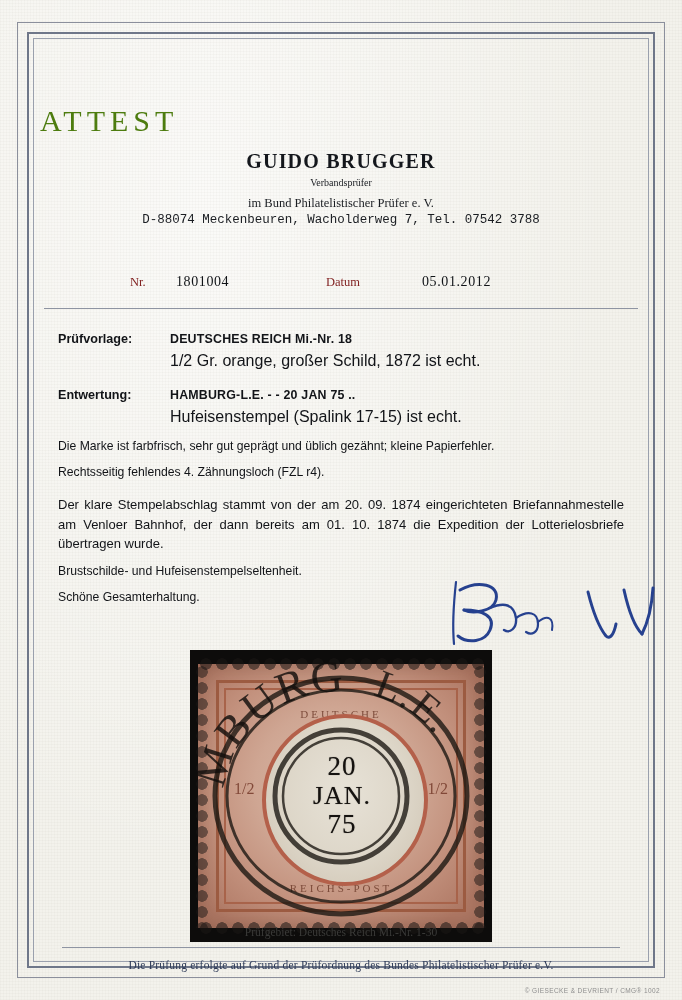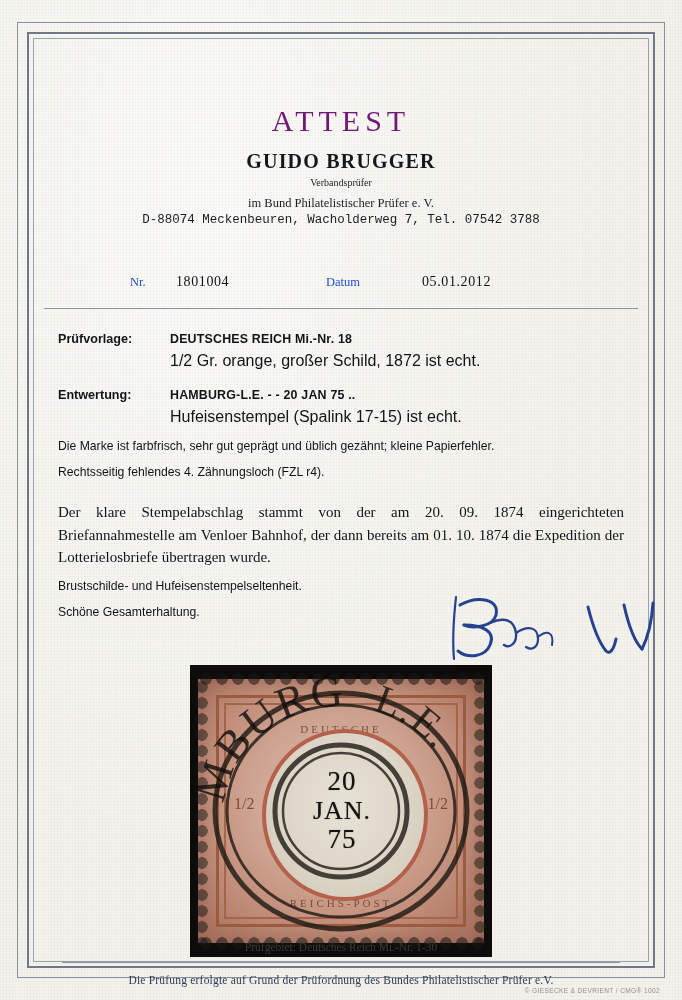--- a/index.html
+++ b/index.html
@@ -70,25 +70,24 @@
     left: 40px;
     top: 46px;
     right: 40px;
     bottom: 46px;
     z-index: 3;
     color: #16181c;
   }
 
   
   .attest-title {
-    text-align: center;
     font-family: "Liberation Serif", serif;
     font-size: 30px;
     letter-spacing: 5px;
-    color: #701a75;
+    color: #4d7c0f;
     margin-top: 58px;
     font-weight: normal;
   }
   .prufer-name {
     text-align: center;
     font-family: "Liberation Serif", serif;
     font-size: 20px;
     font-weight: bold;
     letter-spacing: 1.2px;
     color: #14171c;
@@ -121,21 +120,21 @@
     display: flex;
     align-items: baseline;
     margin-top: 24px;
     padding-left: 90px;
     padding-right: 30px;
     font-family: "Liberation Serif", serif;
     font-size: 13px;
   }
   .meta-label {
     font-size: 12.5px;
-    color: #1d4ed8;
+    color: #7f1d1d;
   }
   .meta-value {
     font-size: 14px;
     color: #101317;
     letter-spacing: 0.6px;
   }
   .meta-nr-label { width: 46px; }
   .meta-nr-value { width: 150px; }
   .meta-datum-label { width: 96px; margin-top: 24px; }
   .meta-datum-value { }
@@ -175,25 +174,24 @@
     letter-spacing: 0.2px;
   }
   .field-line-2 {
     font-size: 16px;
     margin-top: 1px;
   }
   .spacer-10 { height: 12px; }
   .spacer-6 { height: 8px; }
 
   .para {
-    margin-top: 20px;
+    margin-top: 14px;
     text-align: justify;
-    font-size: 15px;
+    font-size: 13px;
     line-height: 1.5;
-    font-family: Liberation Serif, serif;
   }
   .para-tight {
     margin-top: 9px;
     font-size: 12.2px;
   }
 
   
   .signature-area {
     position: relative;
     height: 40px;

